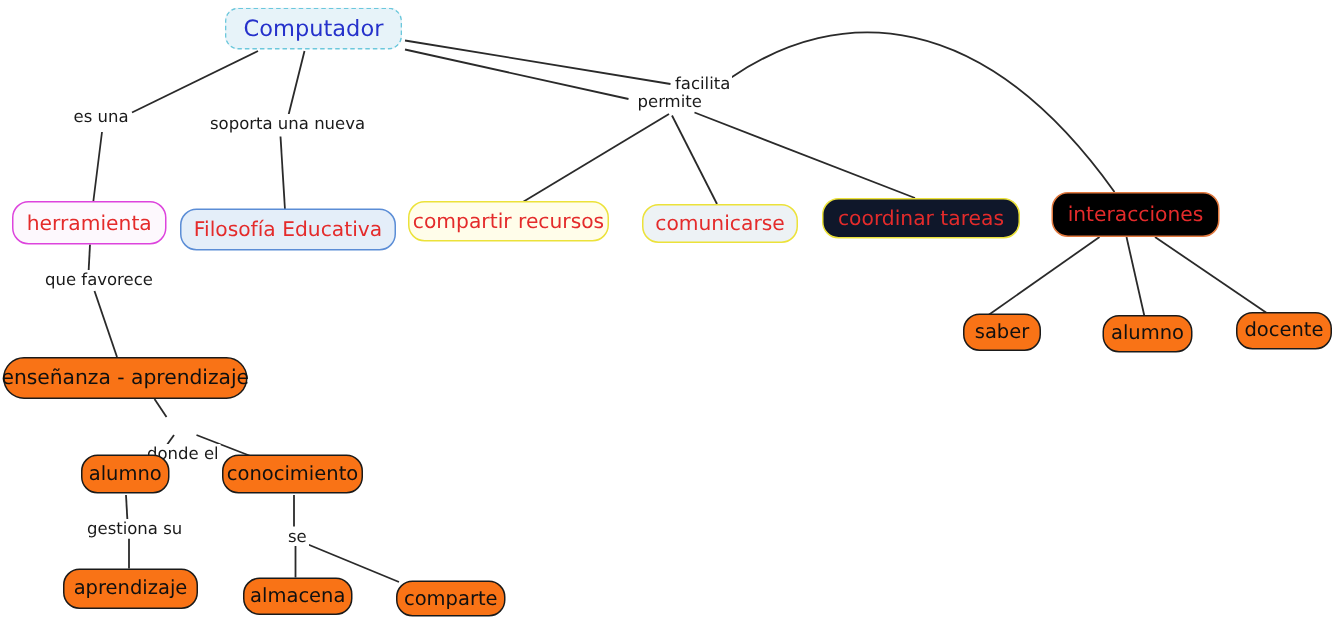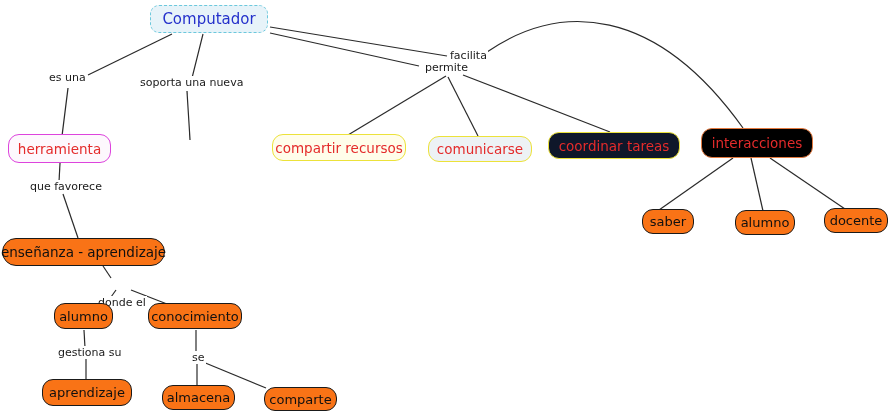--- a/index.html
+++ b/index.html
@@ -83,20 +83,21 @@
 
     <path d="M196,330 L196,353"></path>
     <path d="M197,364 L197,385"></path>
     <path d="M203,362 L266,388"></path>
   </svg>
 
   <div class="node n-root" style="left:150px;top:5px;width:118px;height:28px;">Computador</div>
 
   <div class="node n-magenta" style="left:8px;top:134px;width:103px;height:29px;">herramienta</div>
 
+  <div class="node n-blue" style="left:120px;top:139px;width:144px;height:28px;">Filosofía Educativa</div>
 
   <div class="node n-yellow-cream" style="left:272px;top:134px;width:134px;height:27px;">compartir recursos</div>
 
   <div class="node n-yellow-gray" style="left:428px;top:136px;width:104px;height:26px;">comunicarse</div>
 
   <div class="node n-yellow-green" style="left:548px;top:132px;width:132px;height:27px;">coordinar tareas</div>
 
   <div class="node n-orange" style="left:701px;top:128px;width:112px;height:30px;">interacciones</div>
 
   <div class="node" style="left:642px;top:209px;width:52px;height:25px;">saber</div>

